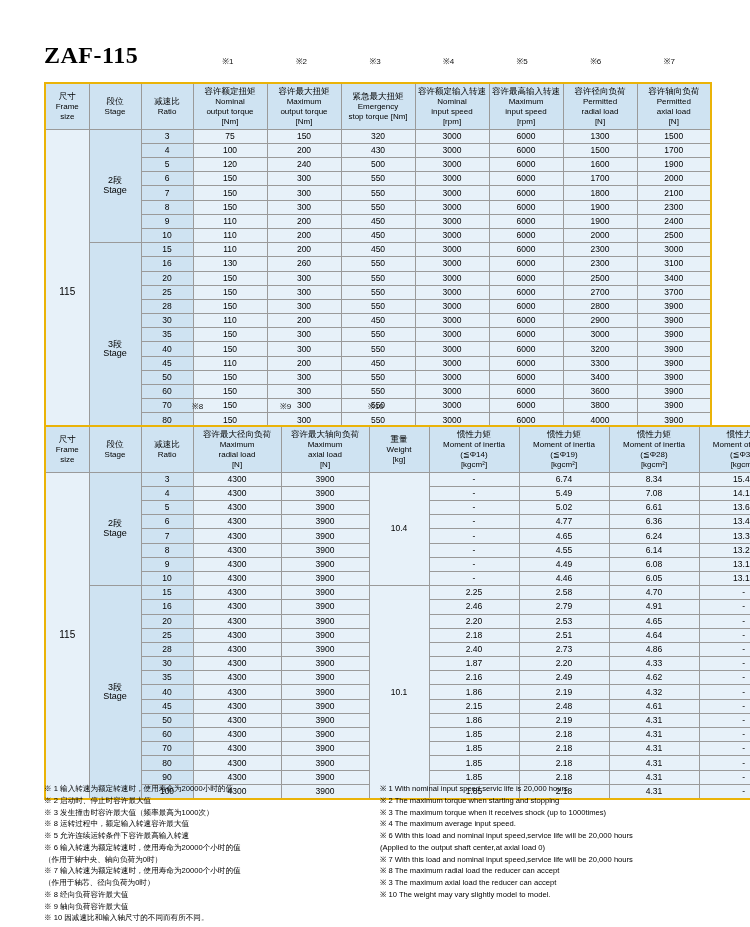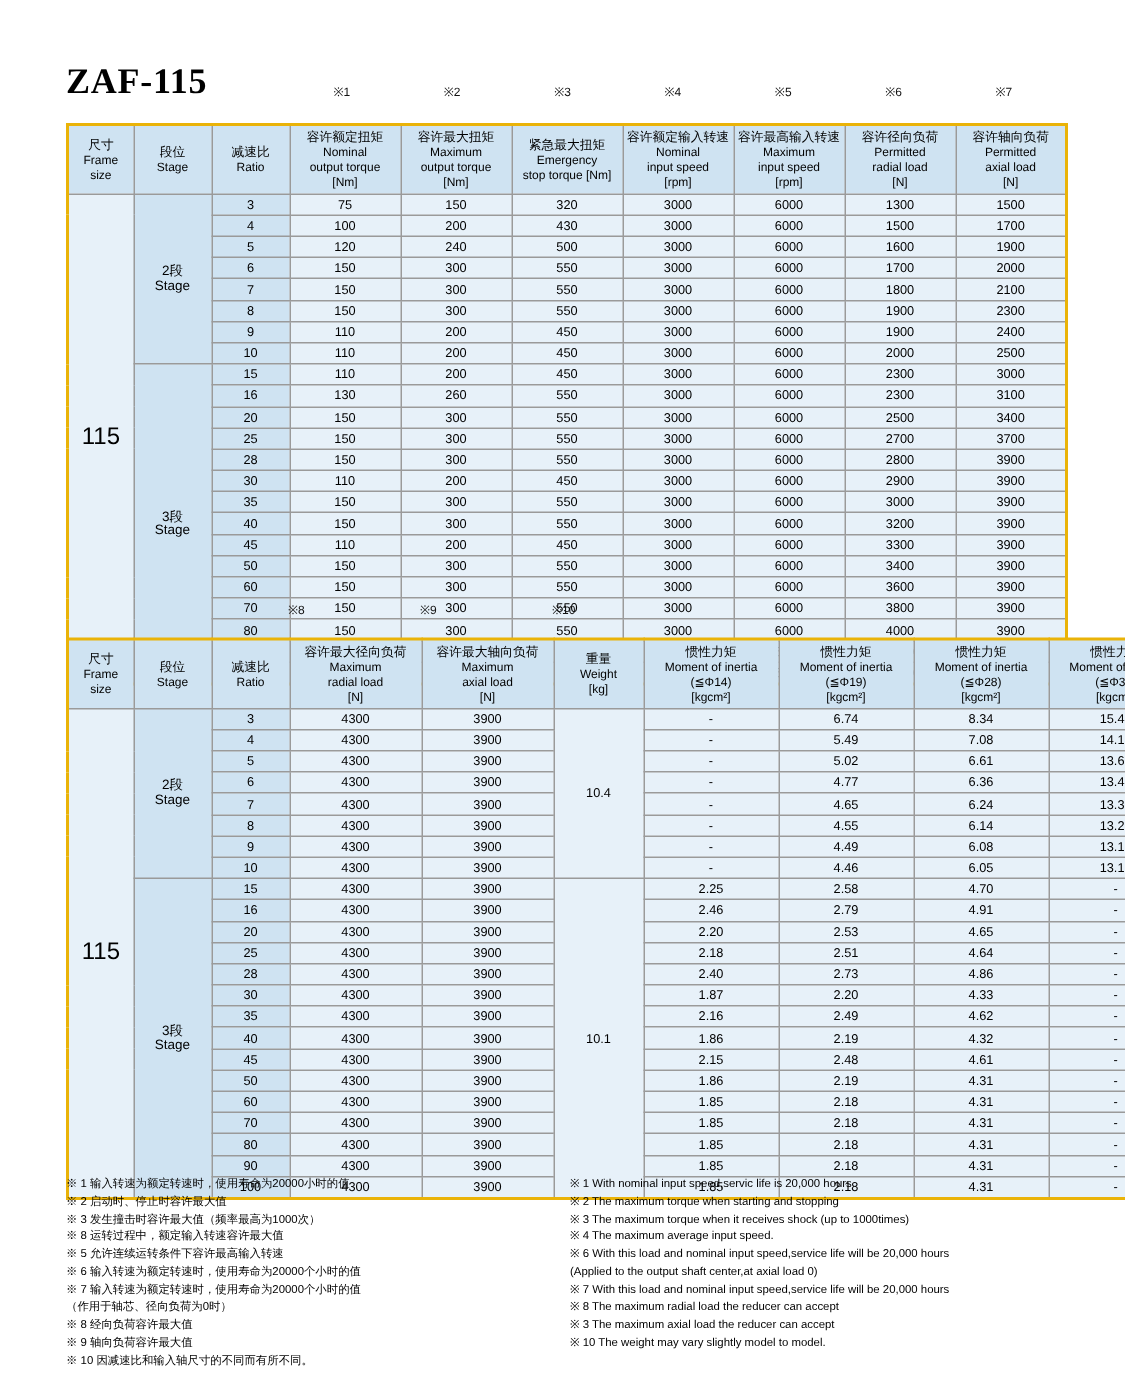--- a/index.html
+++ b/index.html
@@ -41,21 +41,21 @@
     background:#cfe3f2;
     font-size:8px;
     padding:2px 1px;
     line-height:1.25;
     height:auto;
   }
   .hdr .cn{font-size:8.5px;}
   .hdr .en{font-size:8px;}
   .cell-shade{background:#e7f1f9;}
   .cell-blue{background:#cfe3f2;}
-  .framecell{background:#e7f1f9;font-size:16px;}
+  .framecell{background:#e7f1f9;font-size:10px;}
   .stagecell{background:#cfe3f2;font-size:9px;line-height:1.3;}
   .tbl1{left:44px;top:82px;width:662px;}
   .tbl2{left:44px;top:425px;width:662px;}
   .noterow2{
     position:absolute;left:44px;top:400px;width:662px;
     display:flex;font-size:8px;color:#111;
   }
   
   .notes{
     position:absolute;left:44px;top:783px;width:662px;
@@ -655,20 +655,21 @@
     </table>
 
   <div class="notes">
     <div class="col" id="notes-cn">
         <div class="line">※ 1 输入转速为额定转速时，使用寿命为20000小时的值</div>
         <div class="line">※ 2 启动时、停止时容许最大值</div>
         <div class="line">※ 3 发生撞击时容许最大值（频率最高为1000次）</div>
         <div class="line">※ 8 运转过程中，额定输入转速容许最大值</div>
         <div class="line">※ 5 允许连续运转条件下容许最高输入转速</div>
         <div class="line">※ 6 输入转速为额定转速时，使用寿命为20000个小时的值</div>
+        <div class="line">（作用于轴中央、轴向负荷为0时）</div>
         <div class="line">※ 7 输入转速为额定转速时，使用寿命为20000个小时的值</div>
         <div class="line">（作用于轴芯、径向负荷为0时）</div>
         <div class="line">※ 8 经向负荷容许最大值</div>
         <div class="line">※ 9 轴向负荷容许最大值</div>
         <div class="line">※ 10 因减速比和输入轴尺寸的不同而有所不同。</div>
       </div>
     <div class="col" id="notes-en">
         <div class="line">※ 1 With nominal input speed,servic life is 20,000 hours</div>
         <div class="line">※ 2 The maximum torque when starting and stopping</div>
         <div class="line">※ 3 The maximum torque when it receives shock (up to 1000times)</div>

